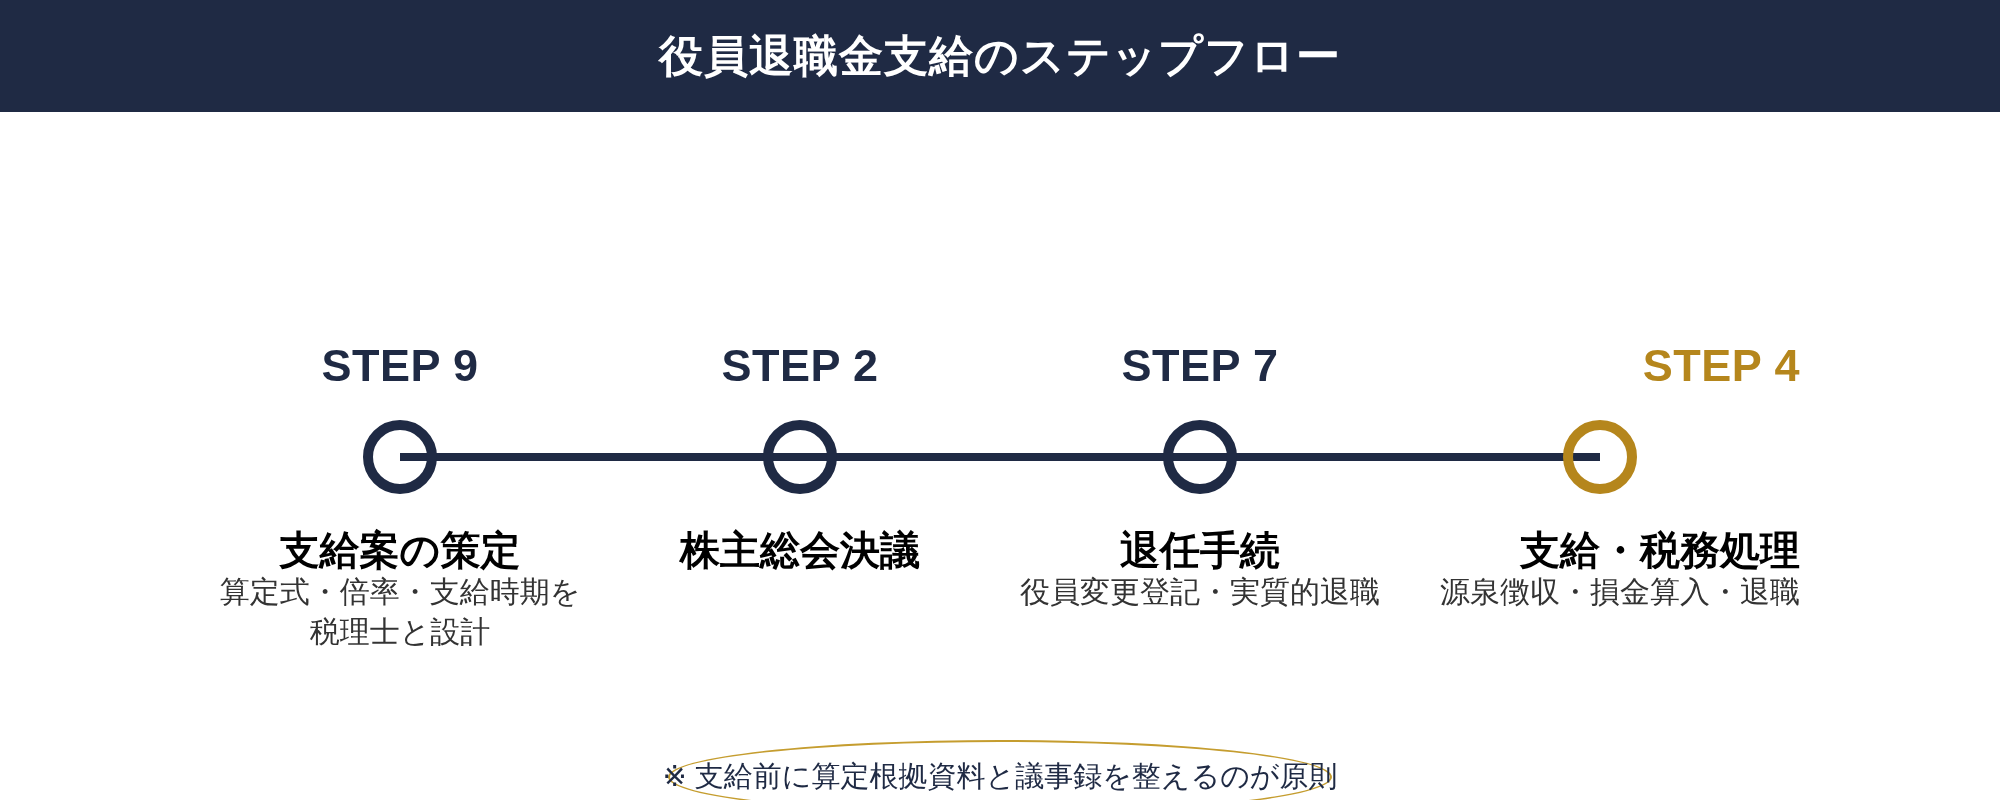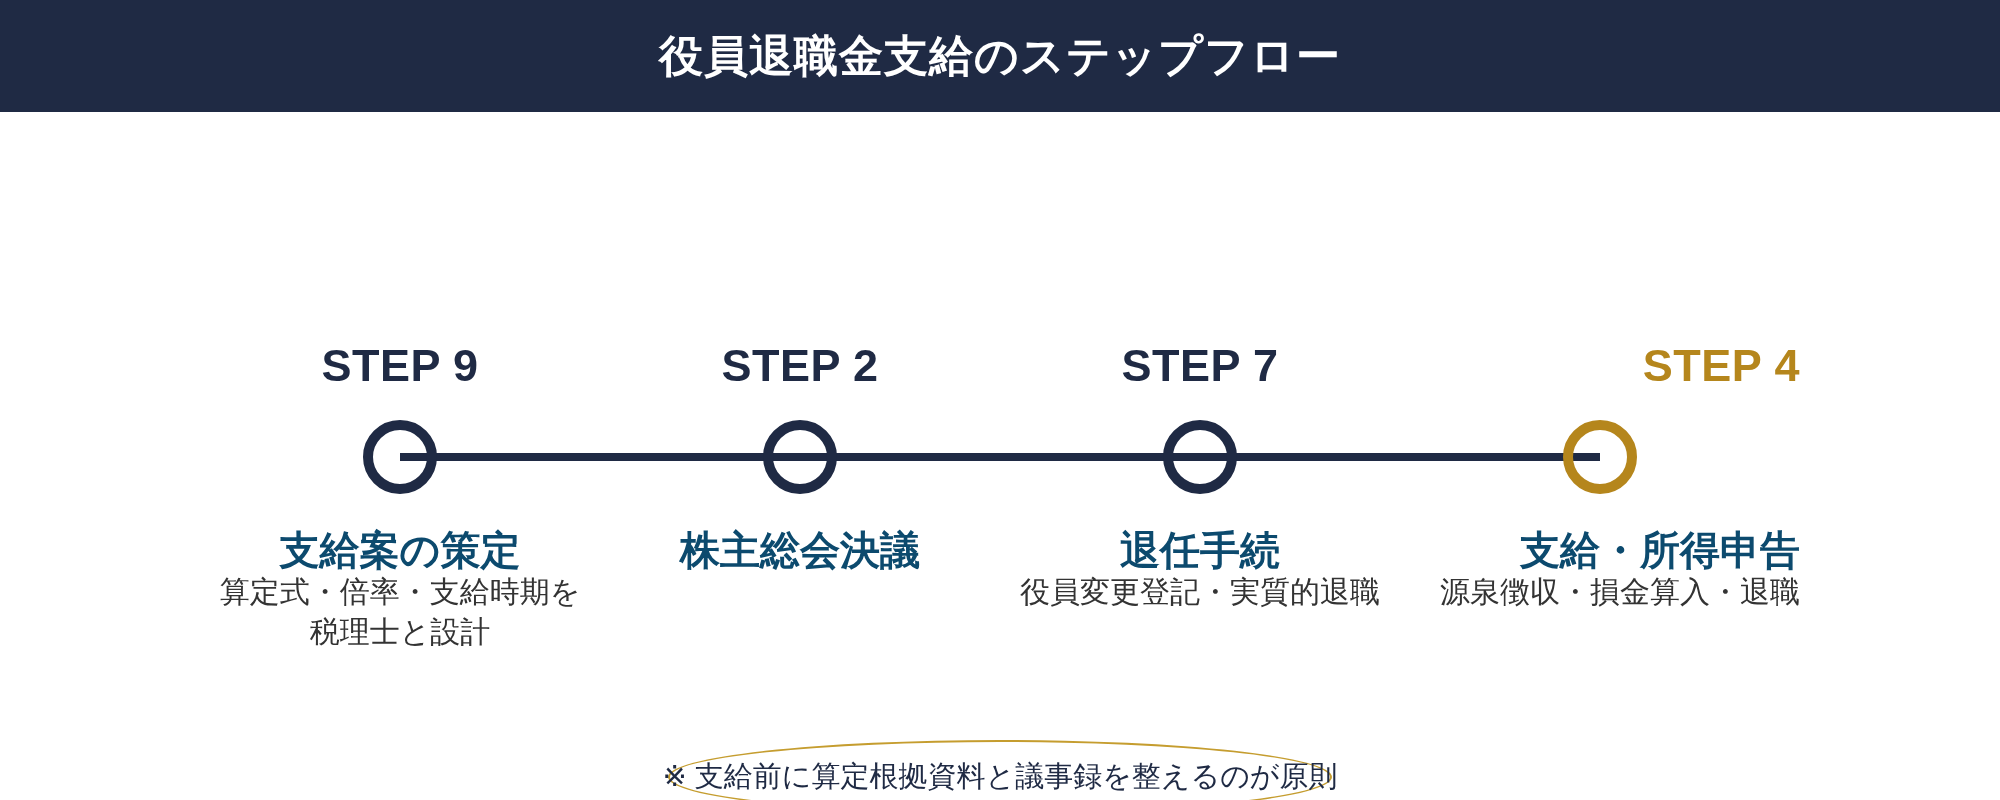--- a/index.html
+++ b/index.html
@@ -29,21 +29,21 @@
     height:52px;line-height:52px;letter-spacing:0.5px;
   }
   .step .ring{
     width:74px;height:74px;box-sizing:border-box;
     border:10px solid #1f2a44;border-radius:50%;
     margin:28px auto 0;background:transparent;position:relative;z-index:2;
   }
   .step.gold .label{color:#b5861c;}
   .step.gold .ring{border-color:#b5861c;}
   .step .step-title{
-    margin-top:34px;font-size:40px;font-weight:bold;color:#0c4a6e;
+    margin-top:34px;font-size:40px;font-weight:bold;color:#000000;
     height:44px;line-height:44px;
   }
   .step .desc{
     margin-top:0;font-size:30px;color:#333333;line-height:40px;
   }
   .step-1{left:200px;}
   .step-2{left:600px;}
   .step-3{left:1000px;}
   .step-4{left:1400px;text-align:right;}
   .note{
@@ -85,21 +85,21 @@
   <div class="ring"></div>
   <div class="step-title">退任手続</div>
   <div class="desc">
     <div>役員変更登記・実質的退職</div>
   </div>
 </div>
 
 <div class="step step-4 gold">
   <div class="label">STEP 4</div>
   <div class="ring"></div>
-  <div class="step-title">支給・所得申告</div>
+  <div class="step-title">支給・税務処理</div>
   <div class="desc">
     <div>源泉徴収・損金算入・退職</div>
   </div>
 </div>
 
 <div class="note">
   <div class="note-text">※ 支給前に算定根拠資料と議事録を整えるのが原則</div>
 </div>
 
 </body></html>

